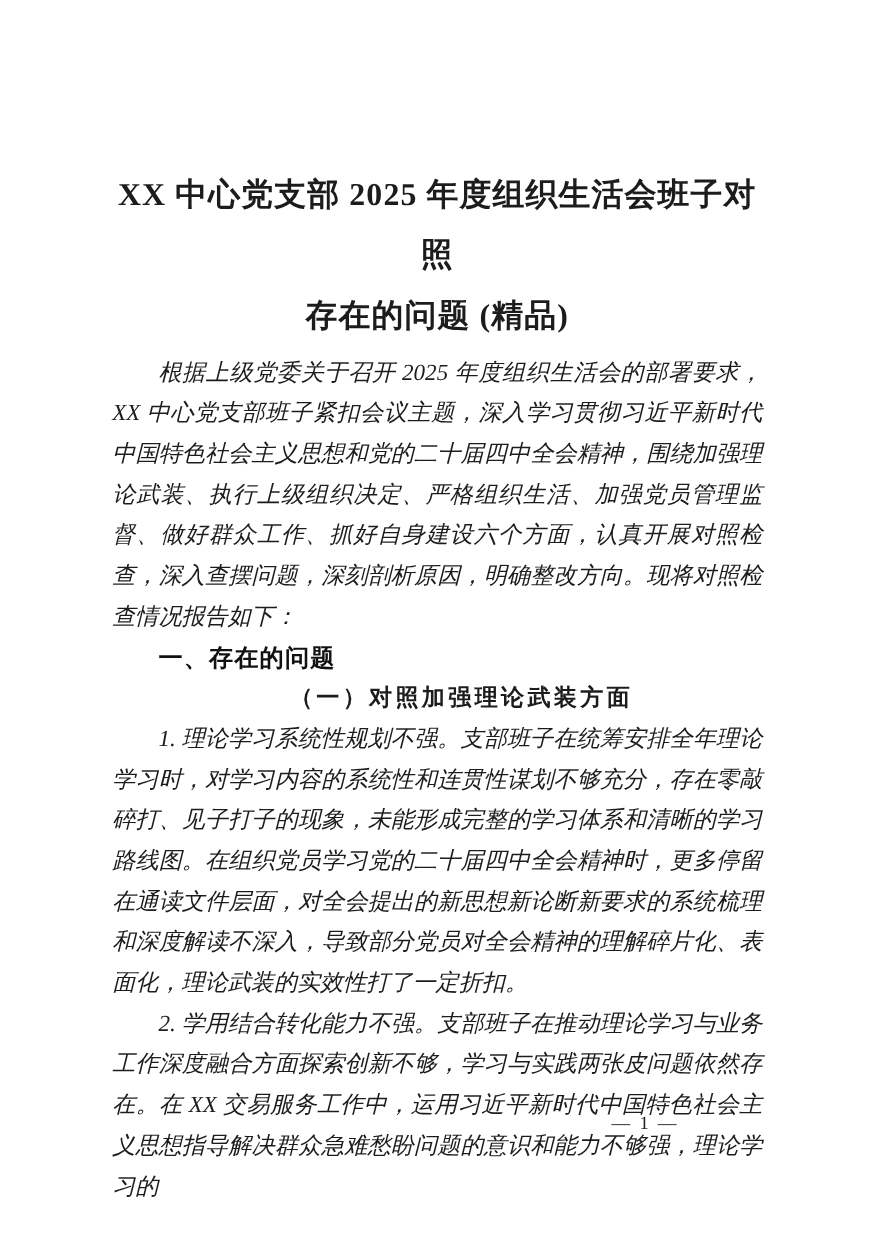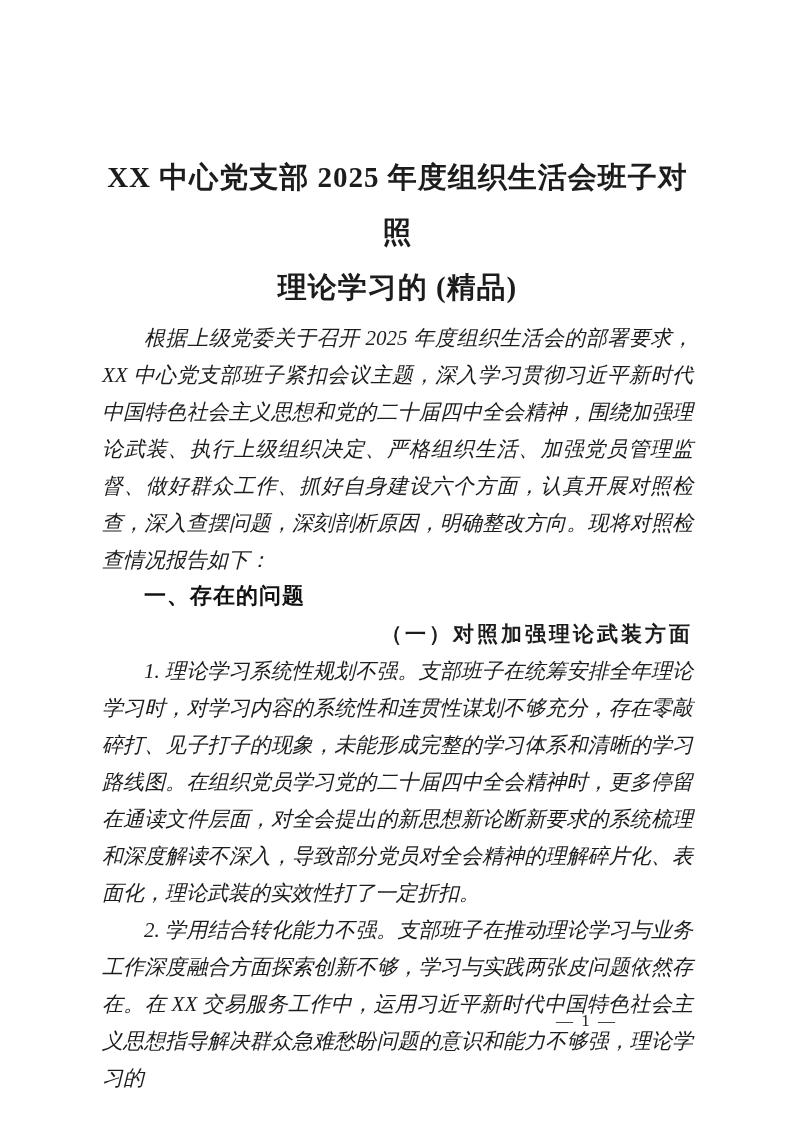--- a/index.html
+++ b/index.html
@@ -40,52 +40,52 @@
   .para {
     margin: 0;
     text-indent: 2em;
     font-style: italic;
   }
   .h2 {
     margin: 0;
     font-size: 22px;
     line-height: 37px;
     font-weight: 700;
-    font-family: Liberation Mono, monospace;
+    font-family: Liberation Serif, serif;
     text-indent: 42px;
     text-align: left;
     letter-spacing: 1px;
     color: #111111;
   }
   .h3 {
     margin: 0;
     font-size: 21px;
     line-height: 37px;
     font-weight: 700;
     text-indent: 44px;
-    text-align: right;
+    text-align: center;
     letter-spacing: 3px;
   }
   .page-number {
     position: absolute;
     top: 1011px;
     right: 116px;
     font-size: 17px;
     letter-spacing: 2px;
     color: #222222;
   }
 </style>
 </head>
 <body>
 
 <div class="page">
   <div class="inner">
     <h1 class="doc-title">
       <span class="title-line">XX 中心党支部 2025 年度组织生活会班子对照</span>
-      <span class="title-line">理论学习的 (精品)</span>
+      <span class="title-line">存在的问题 (精品)</span>
     </h1>
     <div class="content">
       <p class="para">根据上级党委关于召开 2025 年度组织生活会的部署要求，XX 中心党支部班子紧扣会议主题，深入学习贯彻习近平新时代中国特色社会主义思想和党的二十届四中全会精神，围绕加强理论武装、执行上级组织决定、严格组织生活、加强党员管理监督、做好群众工作、抓好自身建设六个方面，认真开展对照检查，深入查摆问题，深刻剖析原因，明确整改方向。现将对照检查情况报告如下：</p>
       <h2 class="h2">一、存在的问题</h2>
       <h3 class="h3">（一）对照加强理论武装方面</h3>
       <p class="para">1. 理论学习系统性规划不强。支部班子在统筹安排全年理论学习时，对学习内容的系统性和连贯性谋划不够充分，存在零敲碎打、见子打子的现象，未能形成完整的学习体系和清晰的学习路线图。在组织党员学习党的二十届四中全会精神时，更多停留在通读文件层面，对全会提出的新思想新论断新要求的系统梳理和深度解读不深入，导致部分党员对全会精神的理解碎片化、表面化，理论武装的实效性打了一定折扣。</p>
       <p class="para">2. 学用结合转化能力不强。支部班子在推动理论学习与业务工作深度融合方面探索创新不够，学习与实践两张皮问题依然存在。在 XX 交易服务工作中，运用习近平新时代中国特色社会主义思想指导解决群众急难愁盼问题的意识和能力不够强，理论学习的</p>
     </div>
   </div>
   <div class="page-number">— 1 —</div>

